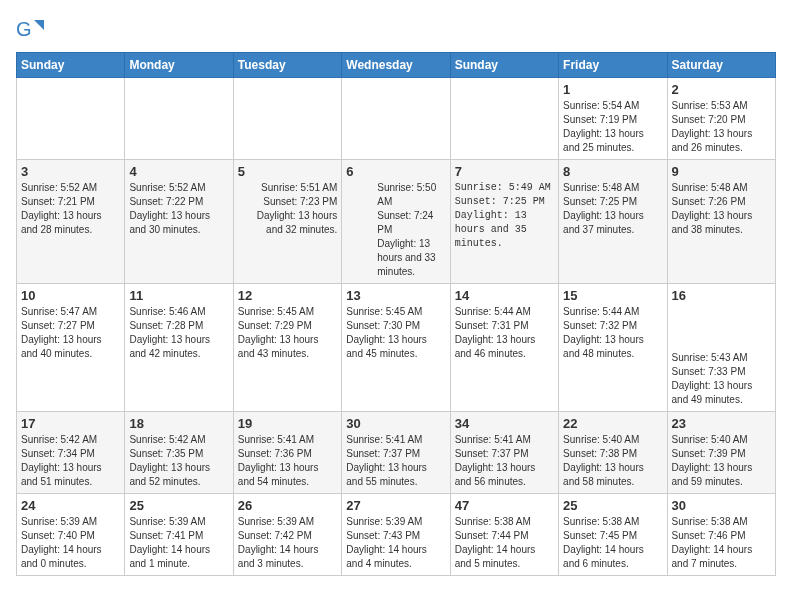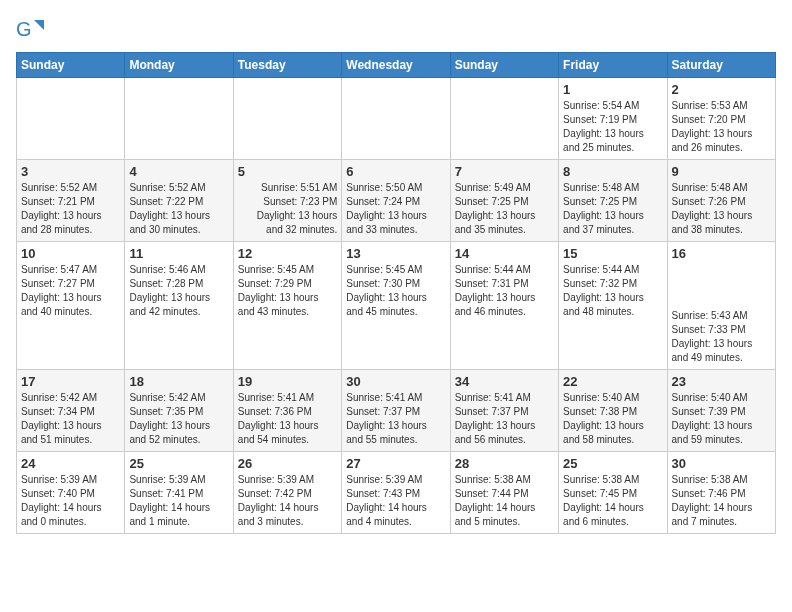--- a/index.html
+++ b/index.html
@@ -154,27 +154,27 @@
 Daylight: 13 hours and 30 minutes.</div>
         </td>
         <td>
           <span class="day-num">5</span>
           <div class="day-info" style="white-space: pre-line; text-align: right;">Sunrise: 5:51 AM
 Sunset: 7:23 PM
 Daylight: 13 hours and 32 minutes.</div>
         </td>
         <td>
           <span class="day-num">6</span>
-          <div class="day-info" style="white-space: pre-line;">Sunrise: 5:50 AM
+          <div class="day-info" style="white-space: pre-line; margin-left: 31px;">Sunrise: 5:50 AM
 Sunset: 7:24 PM
 Daylight: 13 hours and 33 minutes.</div>
         </td>
         <td>
           <span class="day-num">7</span>
-          <div class="day-info" style="white-space: pre-line;">Sunrise: 5:49 AM
+          <div class="day-info" style="white-space: pre-line; font-family: Liberation Mono, monospace;">Sunrise: 5:49 AM
 Sunset: 7:25 PM
 Daylight: 13 hours and 35 minutes.</div>
         </td>
         <td>
           <span class="day-num">8</span>
           <div class="day-info" style="white-space: pre-line;">Sunrise: 5:48 AM
 Sunset: 7:25 PM
 Daylight: 13 hours and 37 minutes.</div>
         </td>
         <td>
@@ -291,21 +291,21 @@
 Sunset: 7:42 PM
 Daylight: 14 hours and 3 minutes.</div>
         </td>
         <td>
           <span class="day-num">27</span>
           <div class="day-info" style="white-space: pre-line;">Sunrise: 5:39 AM
 Sunset: 7:43 PM
 Daylight: 14 hours and 4 minutes.</div>
         </td>
         <td>
-          <span class="day-num">28</span>
+          <span class="day-num">47</span>
           <div class="day-info" style="white-space: pre-line;">Sunrise: 5:38 AM
 Sunset: 7:44 PM
 Daylight: 14 hours and 5 minutes.</div>
         </td>
         <td>
           <span class="day-num">25</span>
           <div class="day-info" style="white-space: pre-line;">Sunrise: 5:38 AM
 Sunset: 7:45 PM
 Daylight: 14 hours and 6 minutes.</div>
         </td>

